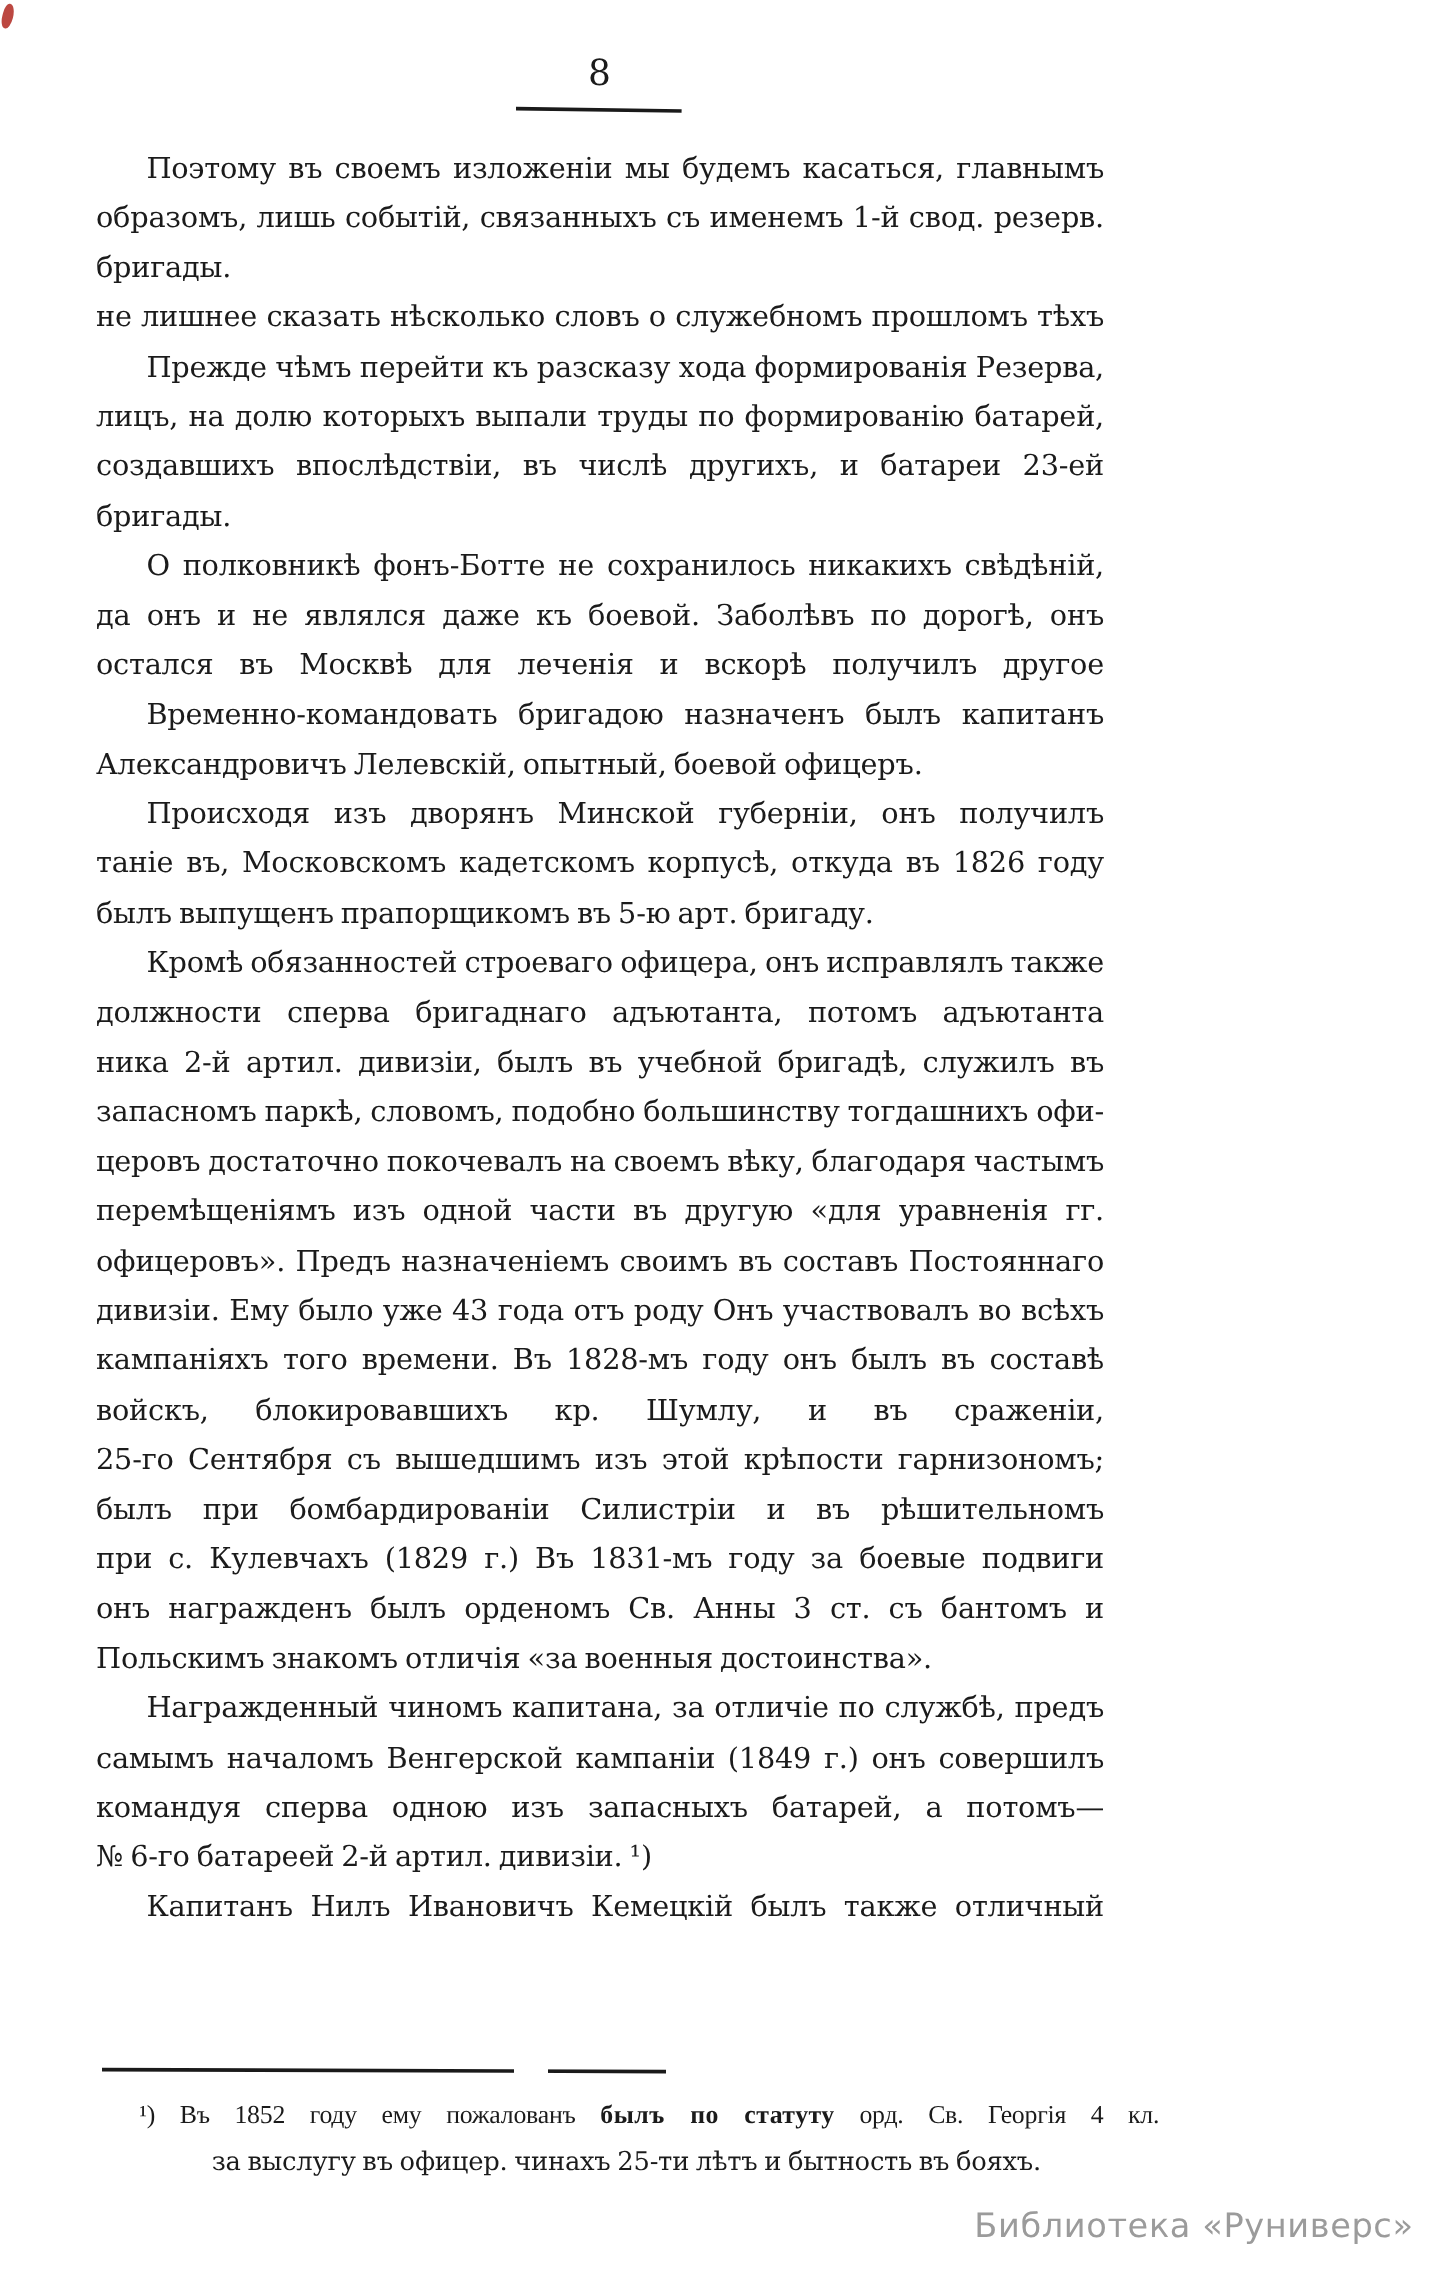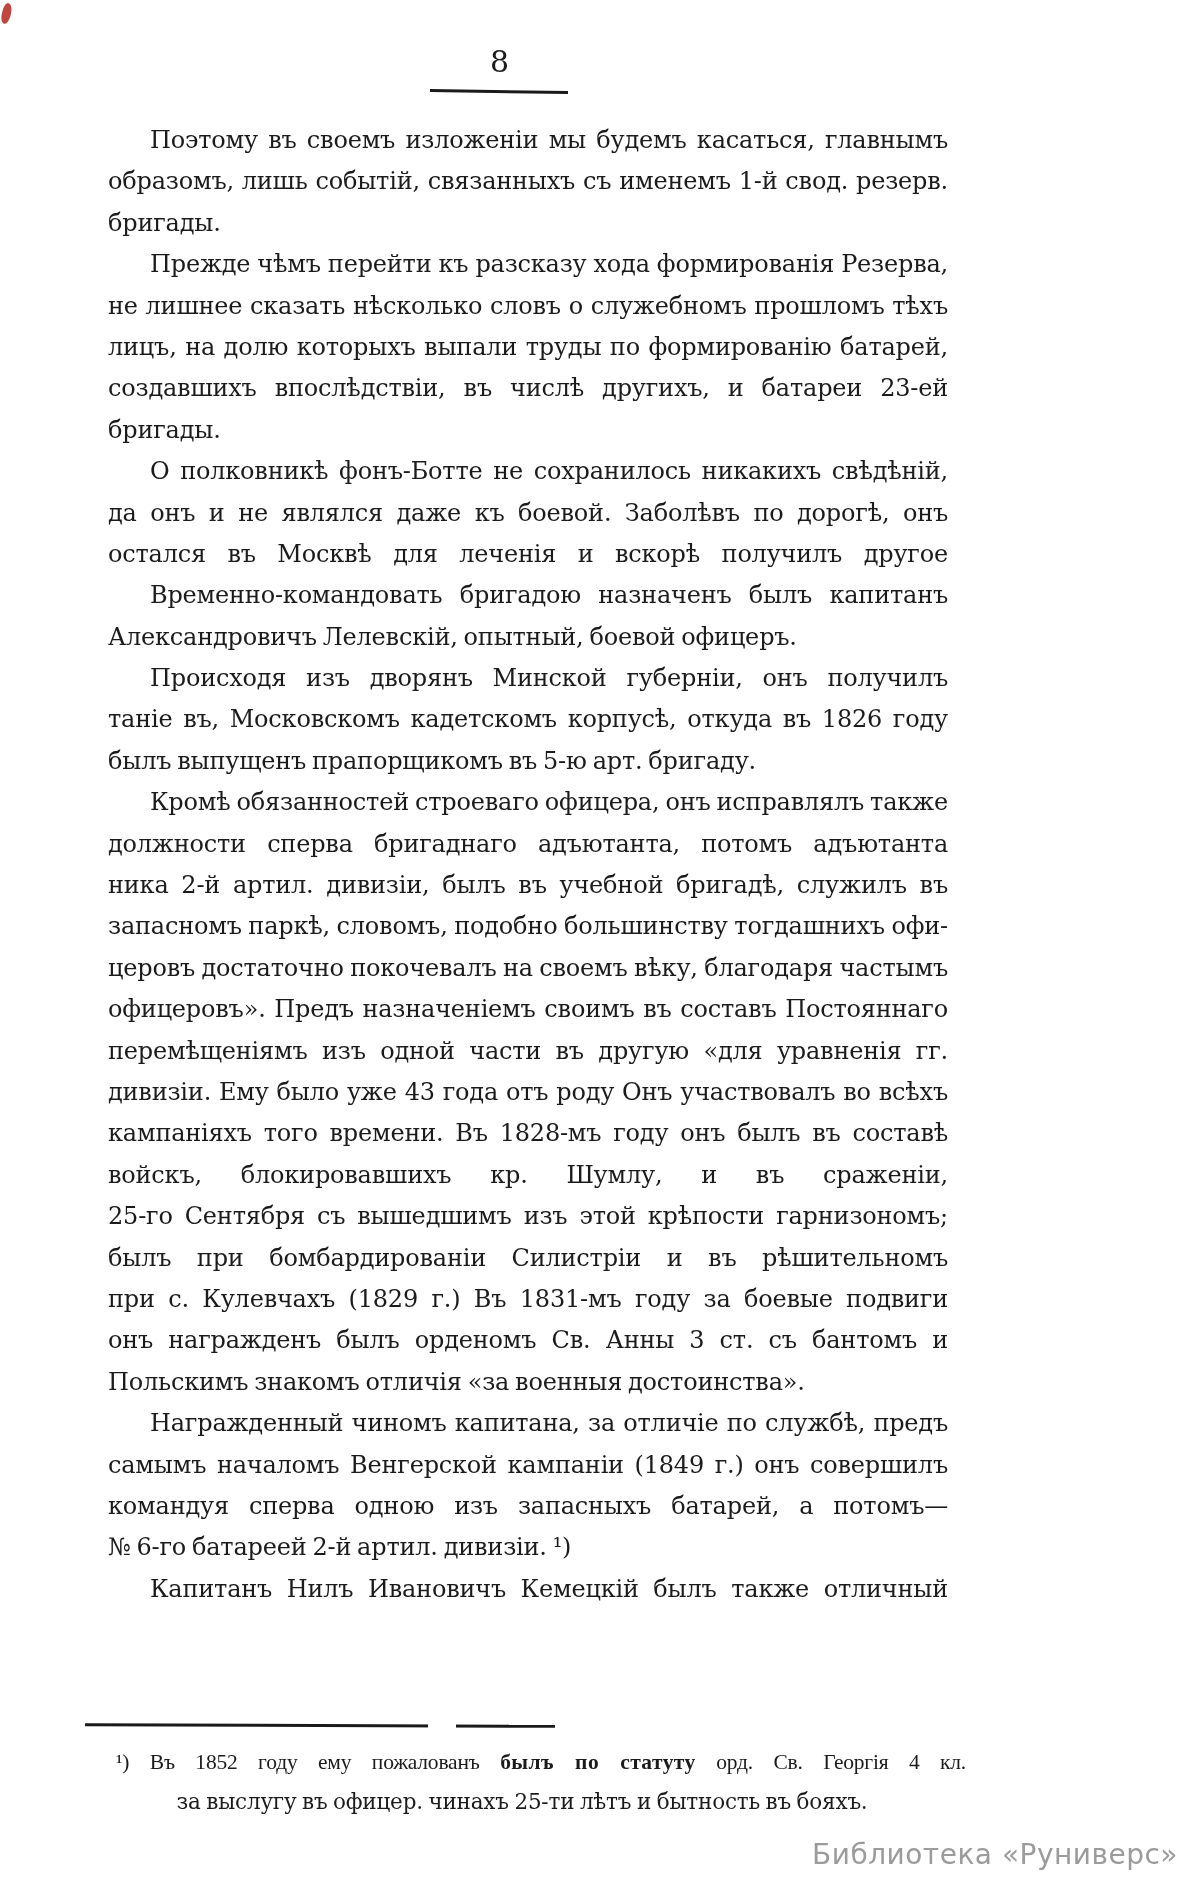--- a/index.html
+++ b/index.html
@@ -36,21 +36,20 @@
     border-top: 3px solid #1a1a1a;
     transform: rotate(0.8deg);
   }
   .body-text {
     position: absolute;
     top: 120px; left: 80px;
     width: 840px;
     font-size: 24px;
     letter-spacing: -0.2px;
     word-spacing: -1.5px;
-    margin-left: 28px;
   }
   .line {
     line-height: 41.4px;
     height: 41.4px;
     text-align: left;
     overflow: hidden;
   }
   .line.just {
     text-align: justify;
     text-align-last: justify;
@@ -103,22 +102,22 @@
   <div class="scan-artifact"></div>
   <div class="page-number">8</div>
   <div class="page-number-rule"></div>
   <div class="body-text">
       <div class="paragraph">
         <div class="line just indent">Поэтому въ своемъ изложеніи мы будемъ касаться, главнымъ</div>
         <div class="line just">образомъ, лишь событій, связанныхъ съ именемъ 1-й свод. резерв.</div>
         <div class="line">бригады.</div>
       </div>
       <div class="paragraph">
+        <div class="line just">не лишнее сказать нѣсколько словъ о служебномъ прошломъ тѣхъ</div>
         <div class="line just indent">Прежде чѣмъ перейти къ разсказу хода формированія Резерва,</div>
-        <div class="line just">не лишнее сказать нѣсколько словъ о служебномъ прошломъ тѣхъ</div>
         <div class="line just">лицъ, на долю которыхъ выпали труды по формированію батарей,</div>
         <div class="line just">создавшихъ впослѣдствіи, въ числѣ другихъ, и батареи 23-ей артил.</div>
         <div class="line">бригады.</div>
       </div>
       <div class="paragraph">
         <div class="line just indent">О полковникѣ фонъ-Ботте не сохранилось никакихъ свѣдѣній,</div>
         <div class="line just">да онъ и не являлся даже къ боевой. Заболѣвъ по дорогѣ, онъ</div>
         <div class="line just">остался въ Москвѣ для леченія и вскорѣ получилъ другое назначеніе.</div>
       </div>
       <div class="paragraph">
@@ -129,22 +128,22 @@
         <div class="line just indent">Происходя изъ дворянъ Минской губерніи, онъ получилъ воспи-</div>
         <div class="line just">таніе въ, Московскомъ кадетскомъ корпусѣ, откуда въ 1826 году</div>
         <div class="line">былъ выпущенъ прапорщикомъ въ 5-ю арт. бригаду.</div>
       </div>
       <div class="paragraph">
         <div class="line just indent">Кромѣ обязанностей строеваго офицера, онъ исправлялъ также</div>
         <div class="line just">должности сперва бригаднаго адъютанта, потомъ адъютанта началь-</div>
         <div class="line just">ника 2-й артил. дивизіи, былъ въ учебной бригадѣ, служилъ въ</div>
         <div class="line just">запасномъ паркѣ, словомъ, подобно большинству тогдашнихъ офи-</div>
         <div class="line just">церовъ достаточно покочевалъ на своемъ вѣку, благодаря частымъ</div>
+        <div class="line just">перемѣщеніямъ изъ одной части въ другую «для уравненія гг.</div>
         <div class="line just">офицеровъ». Предъ назначеніемъ своимъ въ составъ Постояннаго</div>
-        <div class="line just">перемѣщеніямъ изъ одной части въ другую «для уравненія гг.</div>
         <div class="line just">дивизіи. Ему было уже 43 года отъ роду Онъ участвовалъ во всѣхъ</div>
         <div class="line just">кампаніяхъ того времени. Въ 1828-мъ году онъ былъ въ составѣ</div>
         <div class="line just">войскъ, блокировавшихъ кр. Шумлу, и въ сраженіи, происшедшемъ</div>
         <div class="line just">25-го Сентября съ вышедшимъ изъ этой крѣпости гарнизономъ;</div>
         <div class="line just">былъ при бомбардированіи Силистріи и въ рѣшительномъ сраженіи</div>
         <div class="line just">при с. Кулевчахъ (1829 г.) Въ 1831-мъ году за боевые подвиги</div>
         <div class="line just">онъ награжденъ былъ орденомъ Св. Анны 3 ст. съ бантомъ и</div>
         <div class="line">Польскимъ знакомъ отличія «за военныя достоинства».</div>
       </div>
       <div class="paragraph">

